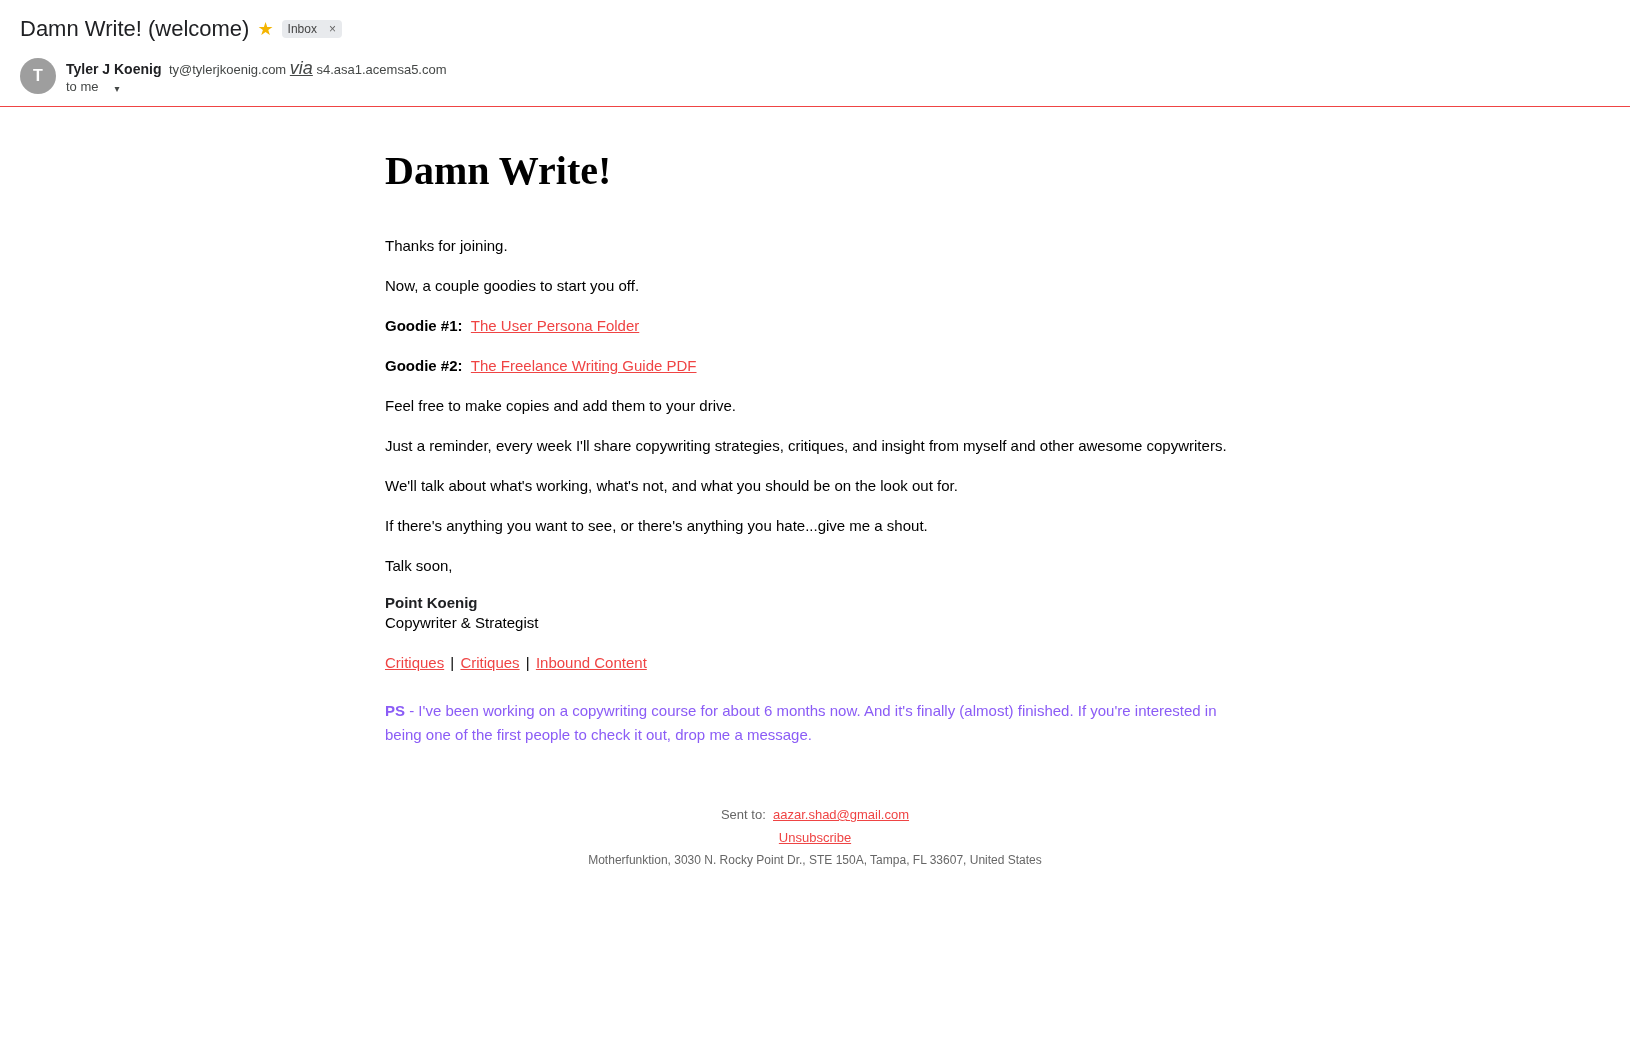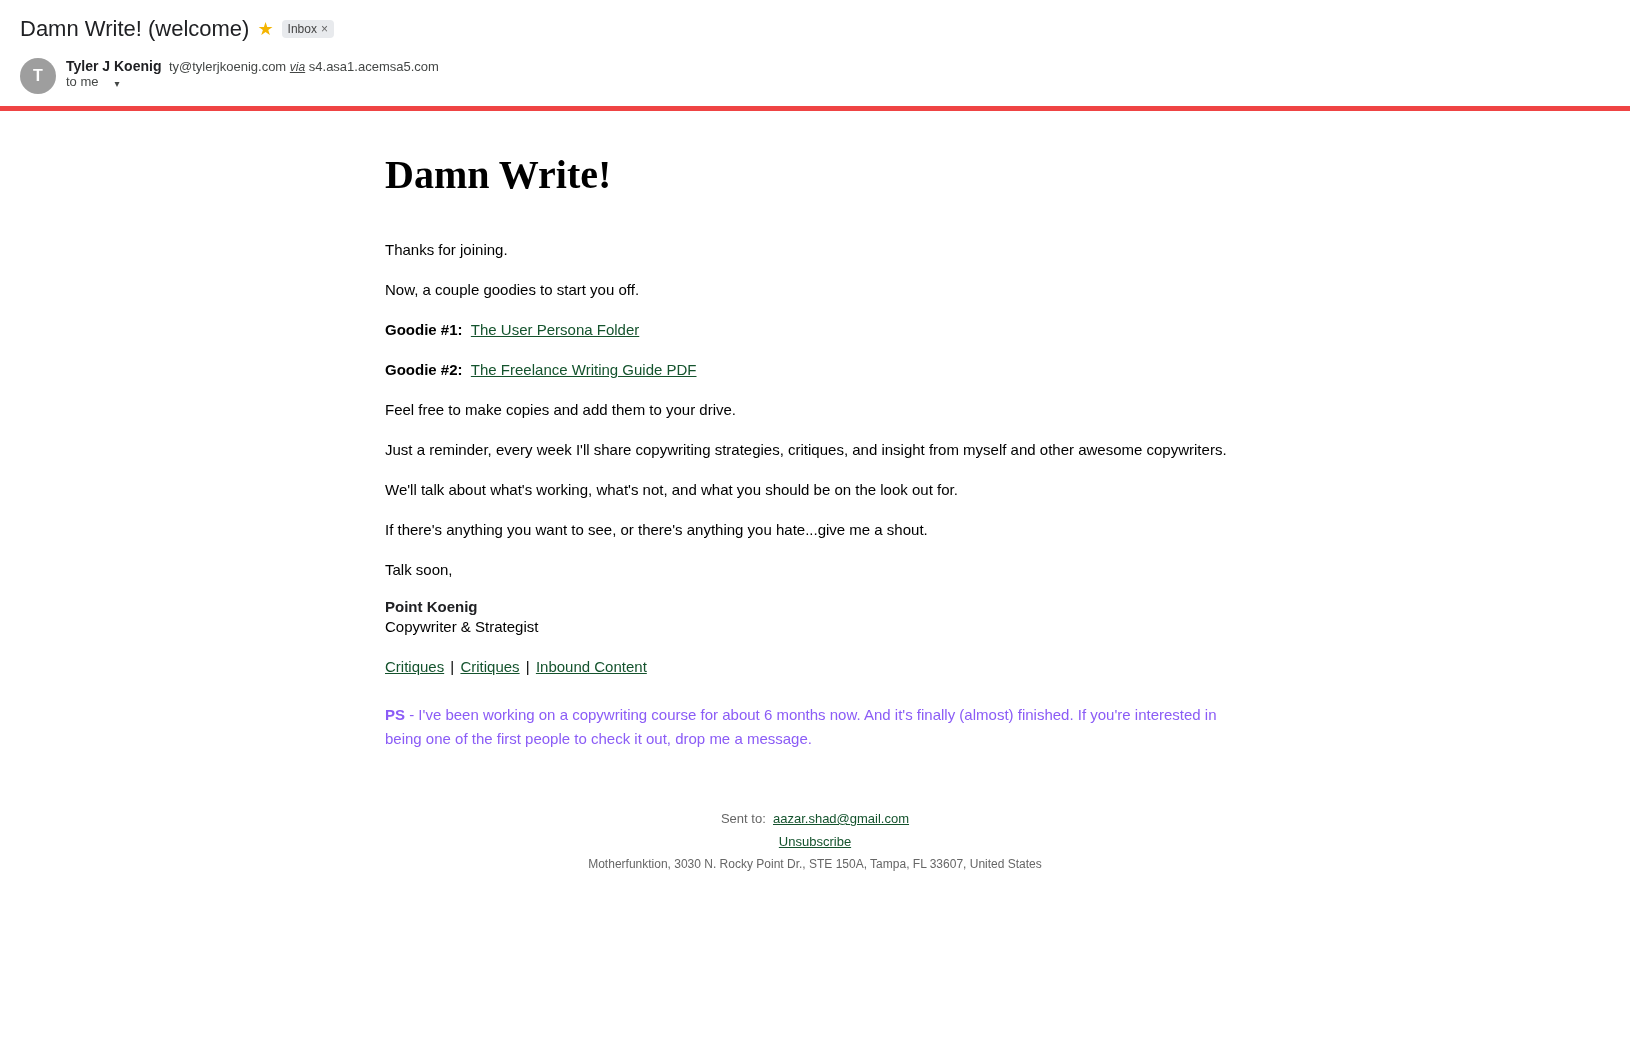--- a/index.html
+++ b/index.html
@@ -12,21 +12,21 @@
       font-family: Arial, sans-serif;
       font-size: 14px;
       color: #202124;
       background: #fff;
       width: 1630px;
       min-height: 1052px;
     }
 
     .email-header {
       padding: 16px 20px 8px 20px;
-      border-bottom: 5px solid #ef4444;
+      border-bottom: 1px solid #ef4444;
     }
 
     .subject-line {
       display: flex;
       align-items: center;
       gap: 8px;
       margin-bottom: 12px;
     }
 
     .subject-text {
@@ -41,21 +41,21 @@
     }
 
     .label-badge {
       display: inline-flex;
       align-items: center;
       background: #e8eaed;
       border-radius: 4px;
       padding: 2px 6px;
       font-size: 12px;
       color: #444;
-      gap: 4px;
+      gap: 12px;
     }
 
     .label-badge .close-btn {
       cursor: pointer;
       color: #666;
       font-size: 12px;
     }
 
     .sender-info {
       display: flex;
@@ -93,21 +93,21 @@
     }
 
     .sender-email {
       color: #444746;
       font-size: 13px;
     }
 
     .via-text {
       font-style: italic;
       text-decoration: underline;
-      font-size: 12px;
+      font-size: 18px;
     }
 
     .to-line {
       font-size: 13px;
       color: #444746;
       display: flex;
       align-items: flex-end;
       gap: 16px;
       cursor: pointer;
     }
@@ -147,21 +147,21 @@
       color: #000;
       margin-bottom: 16px;
       line-height: 1.6;
     }
 
     .goodie-line strong {
       font-weight: bold;
     }
 
     .link {
-      color: #14532d;
+      color: #ef4444;
       text-decoration: underline;
       cursor: pointer;
     }
 
     .signature-name {
       font-weight: bold;
       font-size: 15px;
     }
 
     .signature-block {

